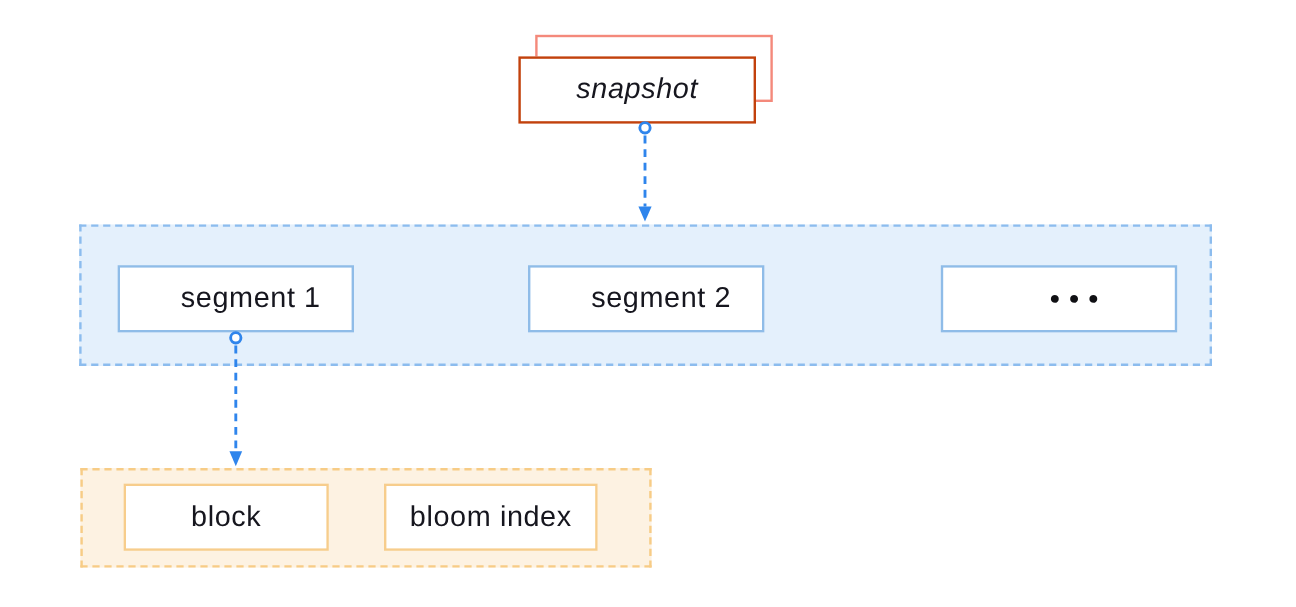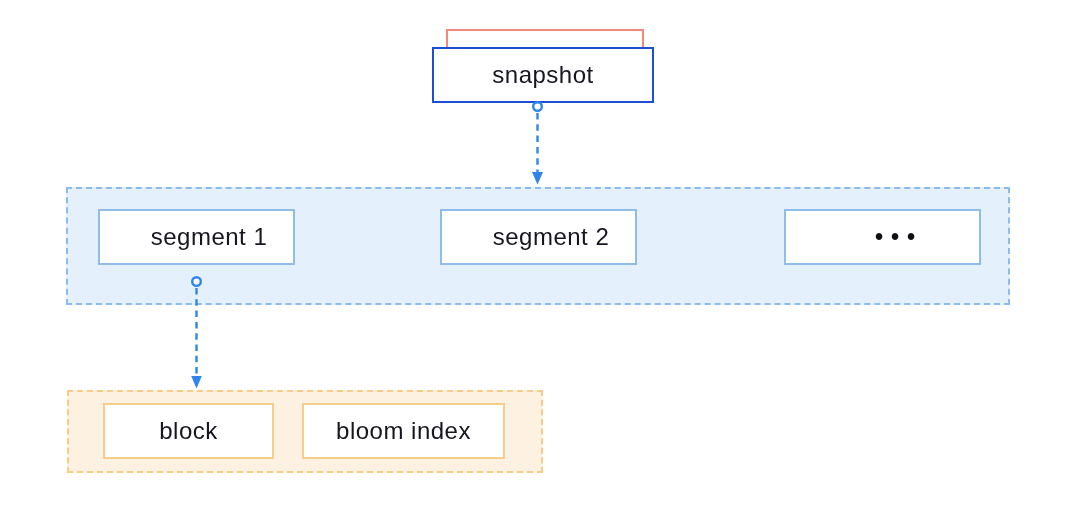--- a/index.html
+++ b/index.html
@@ -30,38 +30,39 @@
 
   
   .snapshot-back {
     left: 446px; top: 29px;
     width: 198px; height: 56px;
     border: 2px solid #F4897B;
     z-index: 1;
   }
   .snapshot-front {
     left: 432px; top: 47px;
-    width: 222px; height: 56px;
-    border: 2px solid #1d4ed8;
+    width: 198px; height: 56px;
+    border: 2px solid #c2410c;
     z-index: 2;
+    font-style: italic;
   }
 
   
   .segments-container {
     position: absolute;
     left: 66px; top: 187px;
     width: 944px; height: 118px;
     background: #E4F0FC;
     border: 2px dashed #8CBCEE;
     z-index: 1;
   }
   .segment-box {
     width: 197px; height: 56px;
     border: 2px solid #8FBCE8;
-    top: 20px;
+    top: 32px;
     padding-left: 25px;
   }
   .segment-1 { left: 30px; }
   .segment-2 { left: 372px; }
   .segment-more { left: 716px; }
   .ellipsis-label {
     font-size: 23px;
     font-weight: 700;
     color: #101014;
     letter-spacing: 8px;
@@ -75,21 +76,21 @@
     width: 476px; height: 83px;
     background: #FDF2E2;
     border: 2px dashed #F7CC86;
     z-index: 1;
   }
   .detail-box {
     height: 56px; top: 11px;
     border: 2px solid #F7CD8C;
   }
   .block-box { left: 34px; width: 171px; align-items: center; }
-  .bloom-box { left: 233px; width: 203px; }
+  .bloom-box { left: 251px; width: 178px; }
 
   .connector-layer {
     position: absolute;
     left: 0; top: 0;
     width: 1080px; height: 506px;
     z-index: 3;
     pointer-events: none;
   }
 </style>
 </head>

